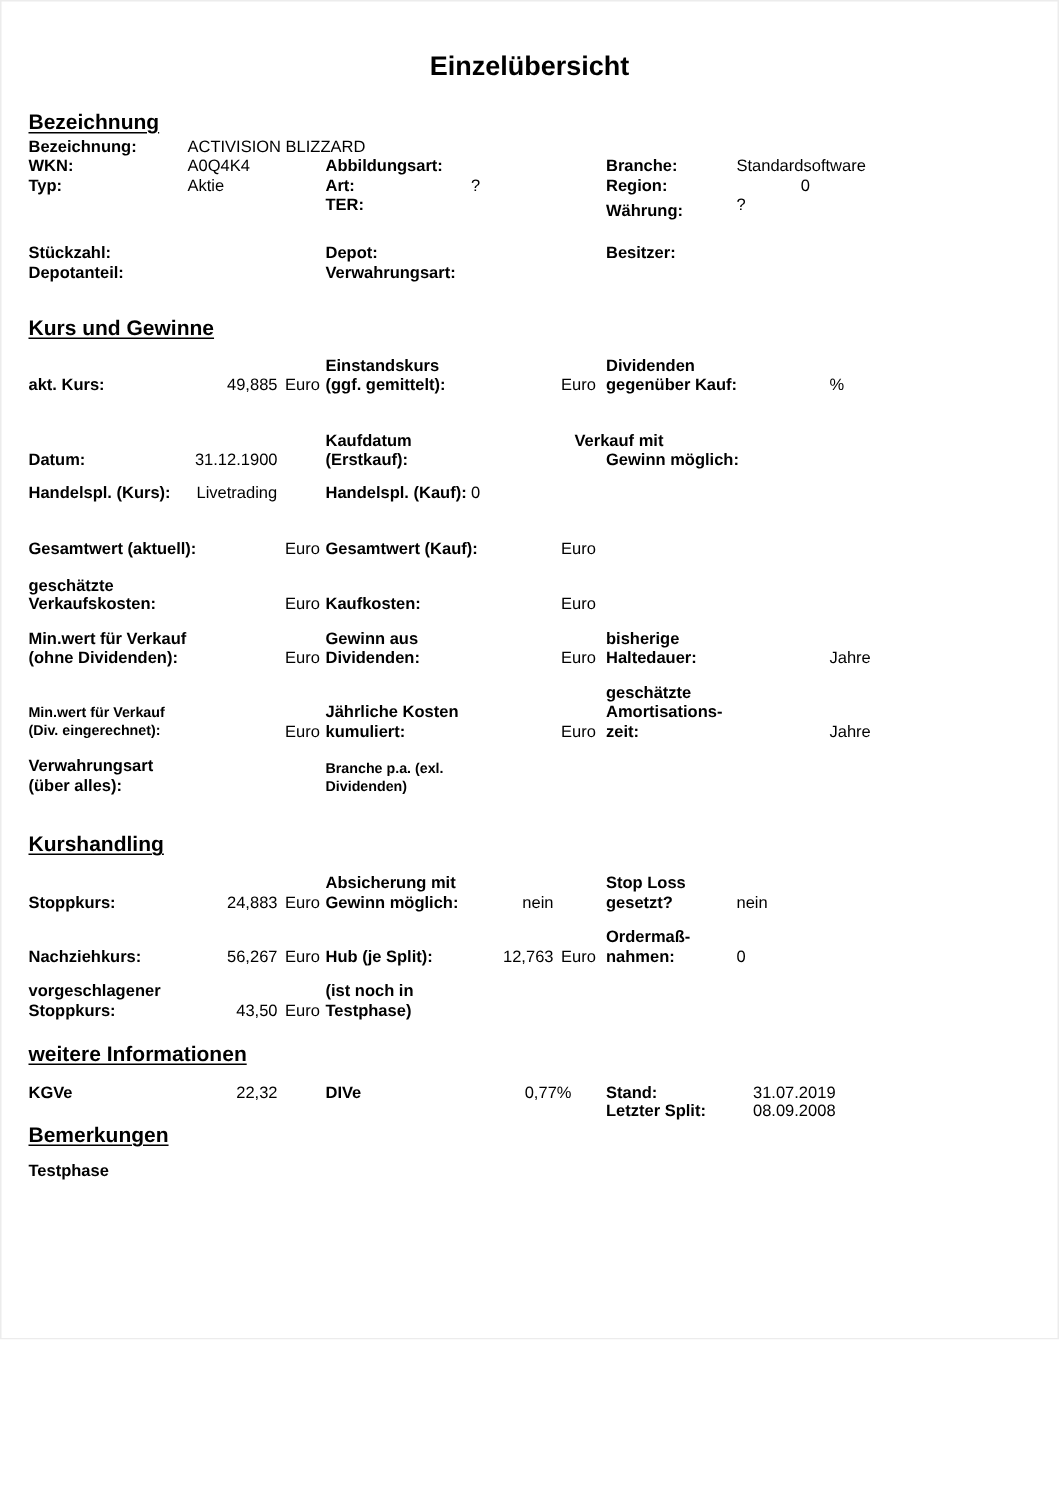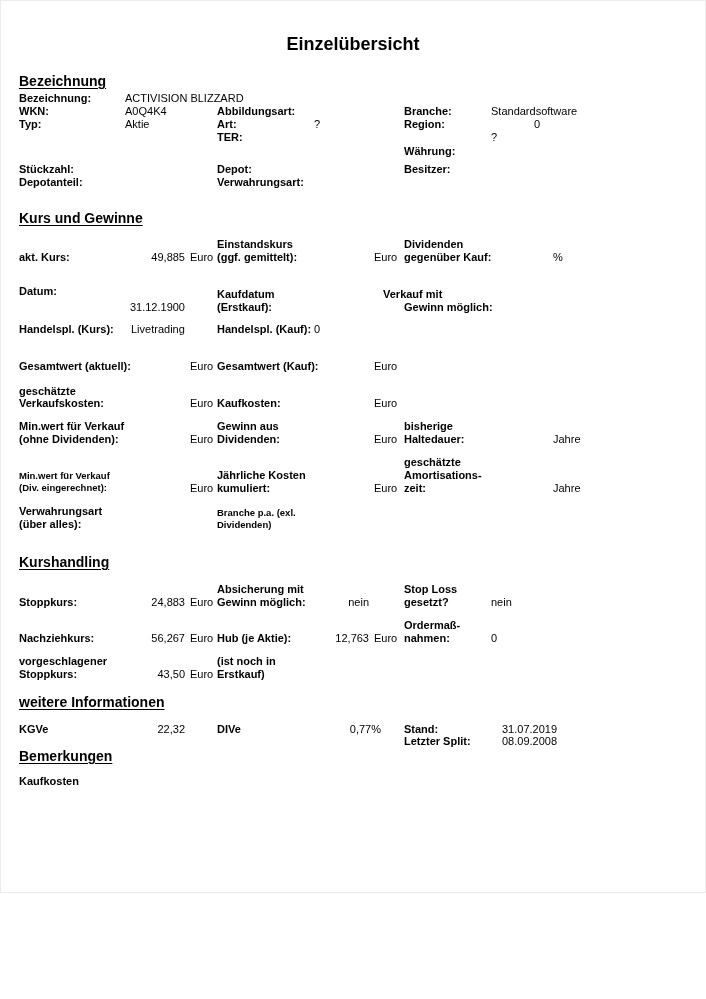--- a/index.html
+++ b/index.html
@@ -33,21 +33,21 @@
   <div class="t" style="left:490px;top:104px">Standardsoftware</div>
 
   <div class="t b" style="left:18px;top:117px">Typ:</div>
   <div class="t" style="left:124px;top:117px">Aktie</div>
   <div class="t b" style="left:216px;top:117px">Art:</div>
   <div class="t" style="left:313px;top:117px">?</div>
   <div class="t b" style="left:403px;top:117px">Region:</div>
   <div class="t ra" style="left:489px;top:117px;width:50px">0</div>
 
   <div class="t b" style="left:216px;top:130px">TER:</div>
-  <div class="t b" style="left:403px;top:144px">Währung:</div>
+  <div class="t b" style="left:403px;top:134px">Währung:</div>
   <div class="t" style="left:490px;top:130px">?</div>
 
   <div class="t b" style="left:18px;top:162px">Stückzahl:</div>
   <div class="t b" style="left:216px;top:162px">Depot:</div>
   <div class="t b" style="left:403px;top:162px">Besitzer:</div>
   <div class="t b" style="left:18px;top:175px">Depotanteil:</div>
   <div class="t b" style="left:216px;top:175px">Verwahrungsart:</div>
 
   <div class="h" style="left:18px;top:209px">Kurs und Gewinne</div>
 
@@ -56,21 +56,21 @@
   <div class="t b" style="left:18px;top:250px">akt. Kurs:</div>
   <div class="t ra" style="left:60px;top:250px;width:124px">49,885</div>
   <div class="t" style="left:189px;top:250px">Euro</div>
   <div class="t b" style="left:216px;top:250px">(ggf. gemittelt):</div>
   <div class="t" style="left:373px;top:250px">Euro</div>
   <div class="t b" style="left:403px;top:250px">gegenüber Kauf:</div>
   <div class="t" style="left:552px;top:250px">%</div>
 
   <div class="t b" style="left:216px;top:287px">Kaufdatum</div>
   <div class="t b" style="left:382px;top:287px">Verkauf mit</div>
-  <div class="t b" style="left:18px;top:284px">Datum:</div>
+  <div class="t b" style="left:18px;top:300px">Datum:</div>
   <div class="t ra" style="left:60px;top:300px;width:124px">31.12.1900</div>
   <div class="t b" style="left:216px;top:300px">(Erstkauf):</div>
   <div class="t b" style="left:403px;top:300px">Gewinn möglich:</div>
 
   <div class="t b" style="left:18px;top:322px">Handelspl. (Kurs):</div>
   <div class="t" style="left:130px;top:322px">Livetrading</div>
   <div class="t b" style="left:216px;top:322px">Handelspl. (Kauf):</div>
   <div class="t" style="left:313px;top:322px">0</div>
 
   <div class="t b" style="left:18px;top:359px">Gesamtwert (aktuell):</div>
@@ -119,43 +119,43 @@
   <div class="t" style="left:189px;top:595px">Euro</div>
   <div class="t b" style="left:216px;top:595px">Gewinn möglich:</div>
   <div class="t ra" style="left:270px;top:595px;width:98px">nein</div>
   <div class="t b" style="left:403px;top:595px">gesetzt?</div>
   <div class="t" style="left:490px;top:595px">nein</div>
 
   <div class="t b" style="left:403px;top:618px">Ordermaß-</div>
   <div class="t b" style="left:18px;top:631px">Nachziehkurs:</div>
   <div class="t ra" style="left:60px;top:631px;width:124px">56,267</div>
   <div class="t" style="left:189px;top:631px">Euro</div>
-  <div class="t b" style="left:216px;top:631px">Hub (je Aktie):</div>
+  <div class="t b" style="left:216px;top:631px">Hub (je Split):</div>
   <div class="t ra" style="left:270px;top:631px;width:98px">12,763</div>
   <div class="t" style="left:373px;top:631px">Euro</div>
   <div class="t b" style="left:403px;top:631px">nahmen:</div>
   <div class="t" style="left:490px;top:631px">0</div>
 
   <div class="t b" style="left:18px;top:654px">vorgeschlagener</div>
   <div class="t b" style="left:216px;top:654px">(ist noch in</div>
   <div class="t b" style="left:18px;top:667px">Stoppkurs:</div>
   <div class="t ra" style="left:60px;top:667px;width:124px">43,50</div>
   <div class="t" style="left:189px;top:667px">Euro</div>
-  <div class="t b" style="left:216px;top:667px">Erstkauf)</div>
+  <div class="t b" style="left:216px;top:667px">Testphase)</div>
 
   <div class="h" style="left:18px;top:693px">weitere Informationen</div>
 
   <div class="t b" style="left:18px;top:722px">KGVe</div>
   <div class="t ra" style="left:60px;top:722px;width:124px">22,32</div>
   <div class="t b" style="left:216px;top:722px">DIVe</div>
   <div class="t ra" style="left:300px;top:722px;width:80px">0,77%</div>
   <div class="t b" style="left:403px;top:722px">Stand:</div>
   <div class="t" style="left:501px;top:722px">31.07.2019</div>
   <div class="t b" style="left:403px;top:734px">Letzter Split:</div>
   <div class="t" style="left:501px;top:734px">08.09.2008</div>
 
   <div class="h" style="left:18px;top:747px">Bemerkungen</div>
-  <div class="t b" style="left:18px;top:774px">Kaufkosten</div>
+  <div class="t b" style="left:18px;top:774px">Testphase</div>
 
   <div class="t" style="left:65px;top:974px">Druckdatum: 31.07.2019</div>
   <div class="t ra" style="left:540px;top:974px;width:102px">Seite 1 von 4</div>
 
 </div>
 
 </body></html>

